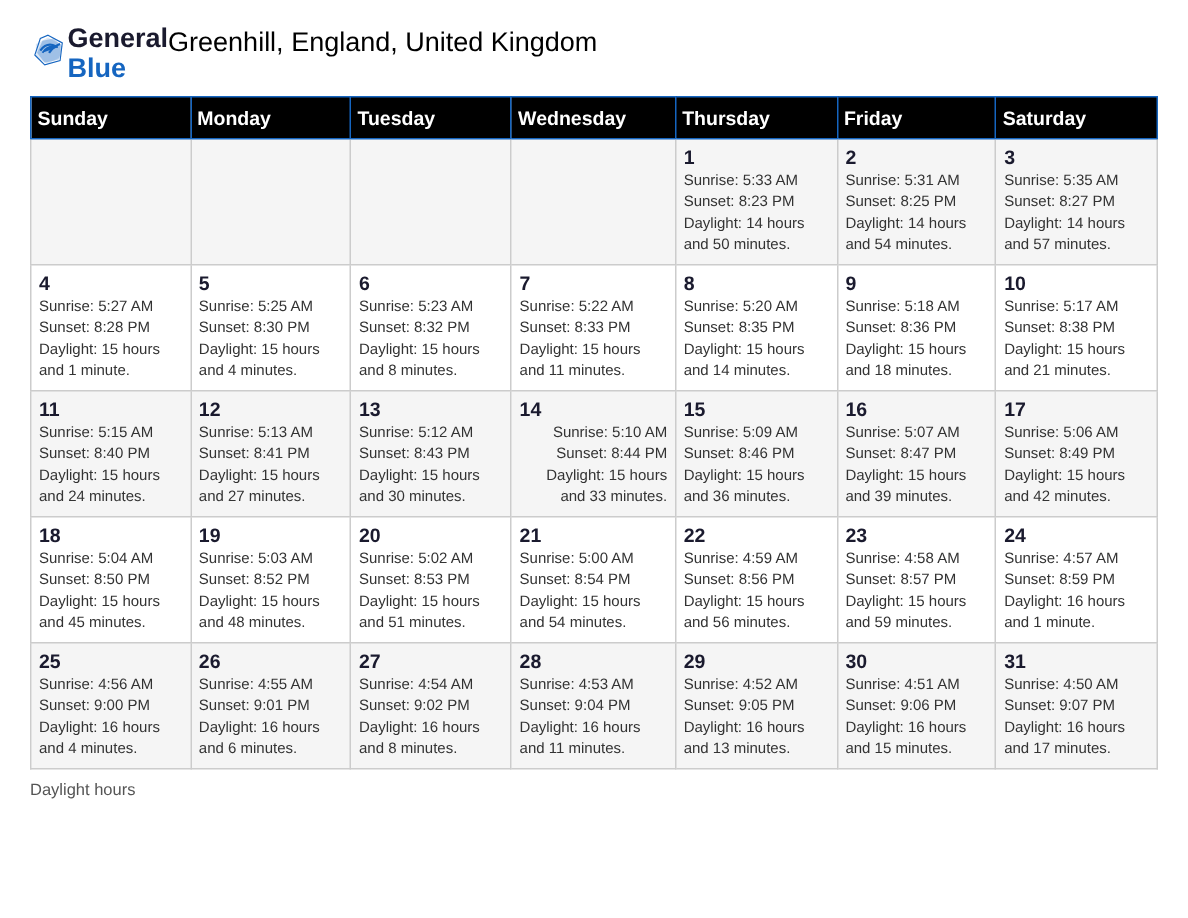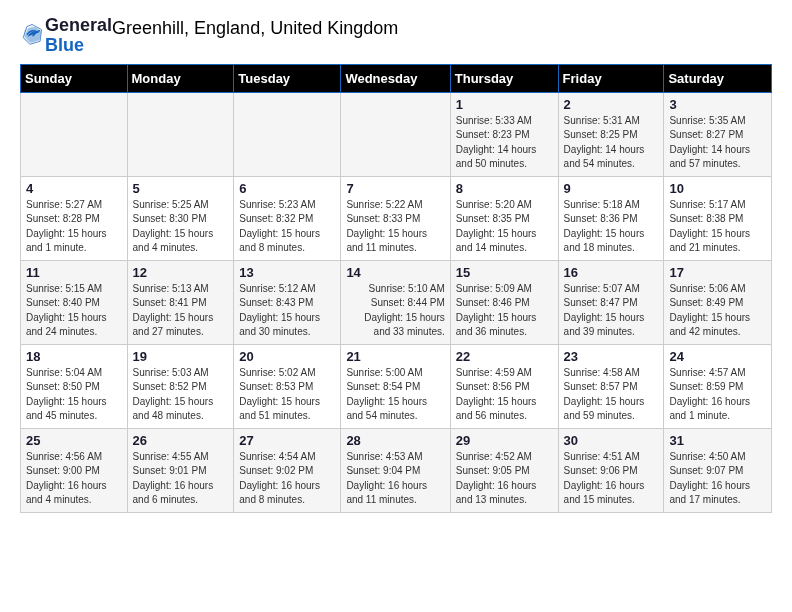--- a/index.html
+++ b/index.html
@@ -376,13 +376,16 @@
             <span class="day-number">31</span>
             <div class="day-info" style="white-space: pre-line;">Sunrise: 4:50 AM
 Sunset: 9:07 PM
 Daylight: 16 hours
 and 17 minutes.</div>
           </td>
         </tr>
       </tbody>
   </table>
 
+  <div class="footer">
+    <span>Daylight hours</span>
+  </div>
 </div>
 
 </body></html>

